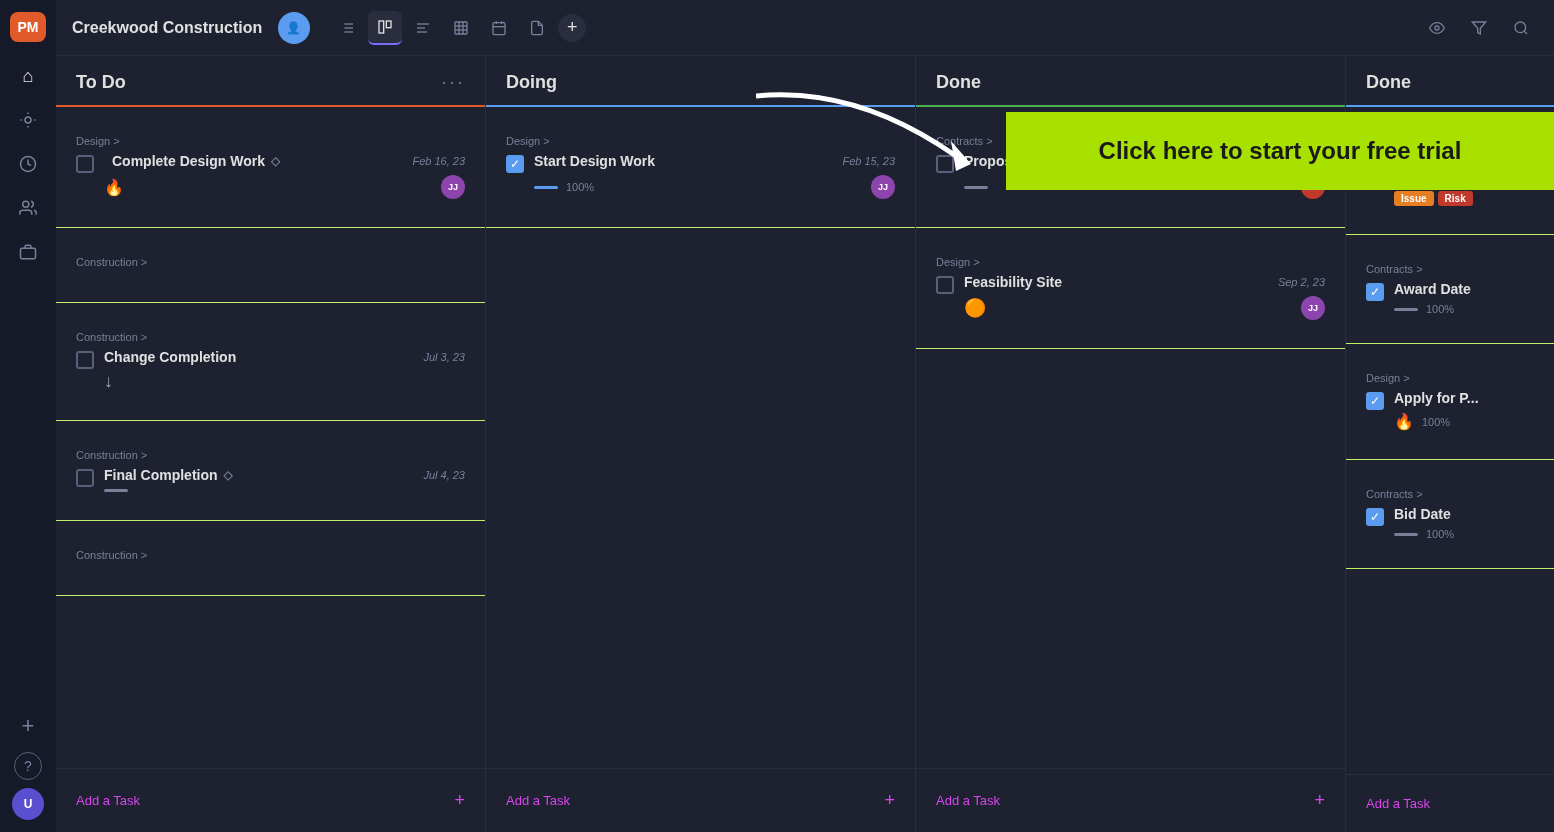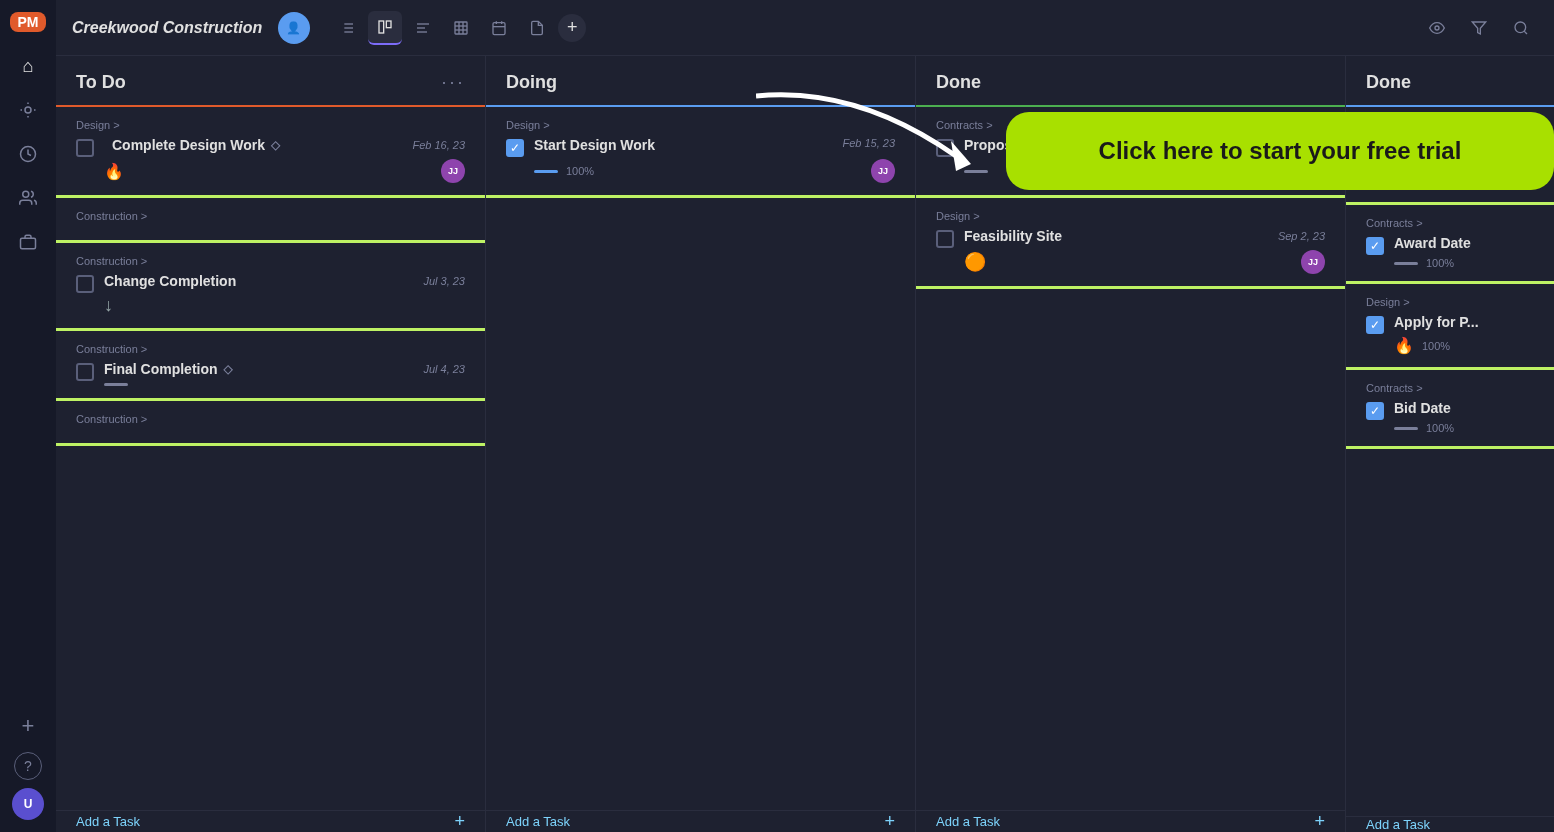--- a/index.html
+++ b/index.html
@@ -11,21 +11,21 @@
       background: #161928;
       display: flex;
       flex-direction: column;
       align-items: center;
       padding: 12px 0;
       gap: 8px;
       flex-shrink: 0;
       z-index: 10;
     }
     .sidebar-logo {
-      width: 36px; height: 20px;
+      width: 36px; height: 30px;
       background: #e05a2b;
       border-radius: 8px;
       display: flex; align-items: center; justify-content: center;
       color: white; font-weight: bold; font-size: 14px;
       margin-bottom: 8px;
     }
     .sidebar-icon {
       width: 36px; height: 36px;
       border-radius: 6px;
       display: flex; align-items: center; justify-content: center;
@@ -59,21 +59,20 @@
       align-items: center;
       padding: 0 16px;
       gap: 8px;
       flex-shrink: 0;
     }
     .project-title {
       font-size: 16px;
       font-weight: 600;
       color: #e0e0e0;
       margin-right: 8px;
-      font-style: italic;
     }
     .project-avatar {
       width: 32px; height: 32px; border-radius: 50%;
       overflow: hidden;
       background: #5a9cf0;
       display: flex; align-items: center; justify-content: center;
       font-size: 12px; color: white;
       margin-right: 12px;
     }
     .topbar-icons {
@@ -120,21 +119,20 @@
       align-items: center;
       justify-content: center;
       padding: 0 24px;
       cursor: pointer;
       position: absolute;
       top: 56px;
       left: 950px;
       right: 0;
       height: 78px;
       z-index: 100;
-      border-radius: 23px;
     }
 
     
     .arrow-overlay {
       position: absolute;
       top: 20px;
       left: 700px;
       z-index: 200;
       pointer-events: none;
     }
@@ -189,22 +187,22 @@
     }
 
     .column-tasks {
       flex: 1;
       overflow-y: auto;
       padding: 0;
     }
 
     
     .task-card {
-      padding: 12px 20px;
-      border-bottom: 3px solid #bef264;
+      padding: 28px 20px;
+      border-bottom: 1px solid #bef264;
       cursor: pointer;
     }
 
     .task-breadcrumb {
       font-size: 11px;
       color: #7a7f9a;
       margin-bottom: 6px;
     }
     .task-row {
       display: flex;
@@ -273,25 +271,25 @@
     .badge-change { background: #2ecc71; color: #1a1a1a; }
     .badge-issue { background: #e67e22; color: white; }
 
     .fire-icon { font-size: 16px; }
     .arrow-down { font-size: 18px; color: #95a5a6; }
     .arrow-up { font-size: 18px; color: #e67e22; }
     .diamond-icon { font-size: 12px; color: #7a7f9a; }
 
     
     .add-task-row {
-      padding: 0 20px;
+      padding: 21px 20px;
       display: flex;
       align-items: center;
       justify-content: space-between;
-      color: #7dd3fc;
+      color: #d946ef;
       font-size: 13px;
       cursor: pointer;
       border-top: 1px solid #2a2d3e;
       margin-top: auto;
     }
     .add-icon { font-size: 18px; }
   </style>
 </head>
 <body>
 
@@ -500,21 +498,21 @@
         <span class="column-title">Doing</span>
       </div>
       <div class="column-tasks">
 
 
         <div class="task-card">
           <div class="task-breadcrumb">Design &gt;</div>
           <div class="task-row">
             <div class="task-checkbox checked">✓</div>
             <div class="task-content">
-              <div style="display:flex; justify-content:space-between; ">
+              <div style="display:flex; justify-content:space-between; align-items:center;">
                 <span class="task-title">Start Design Work</span>
                 <span class="task-date">Feb 15, 23</span>
               </div>
               <div class="task-meta">
                 <div class="progress-bar-mini" style="background:#5a9cf0;"></div>
                 <span class="task-progress">100%</span>
                 <div class="task-assignee" style="background:#8e44ad; margin-left:auto;">JJ</div>
               </div>
             </div>
           </div>

